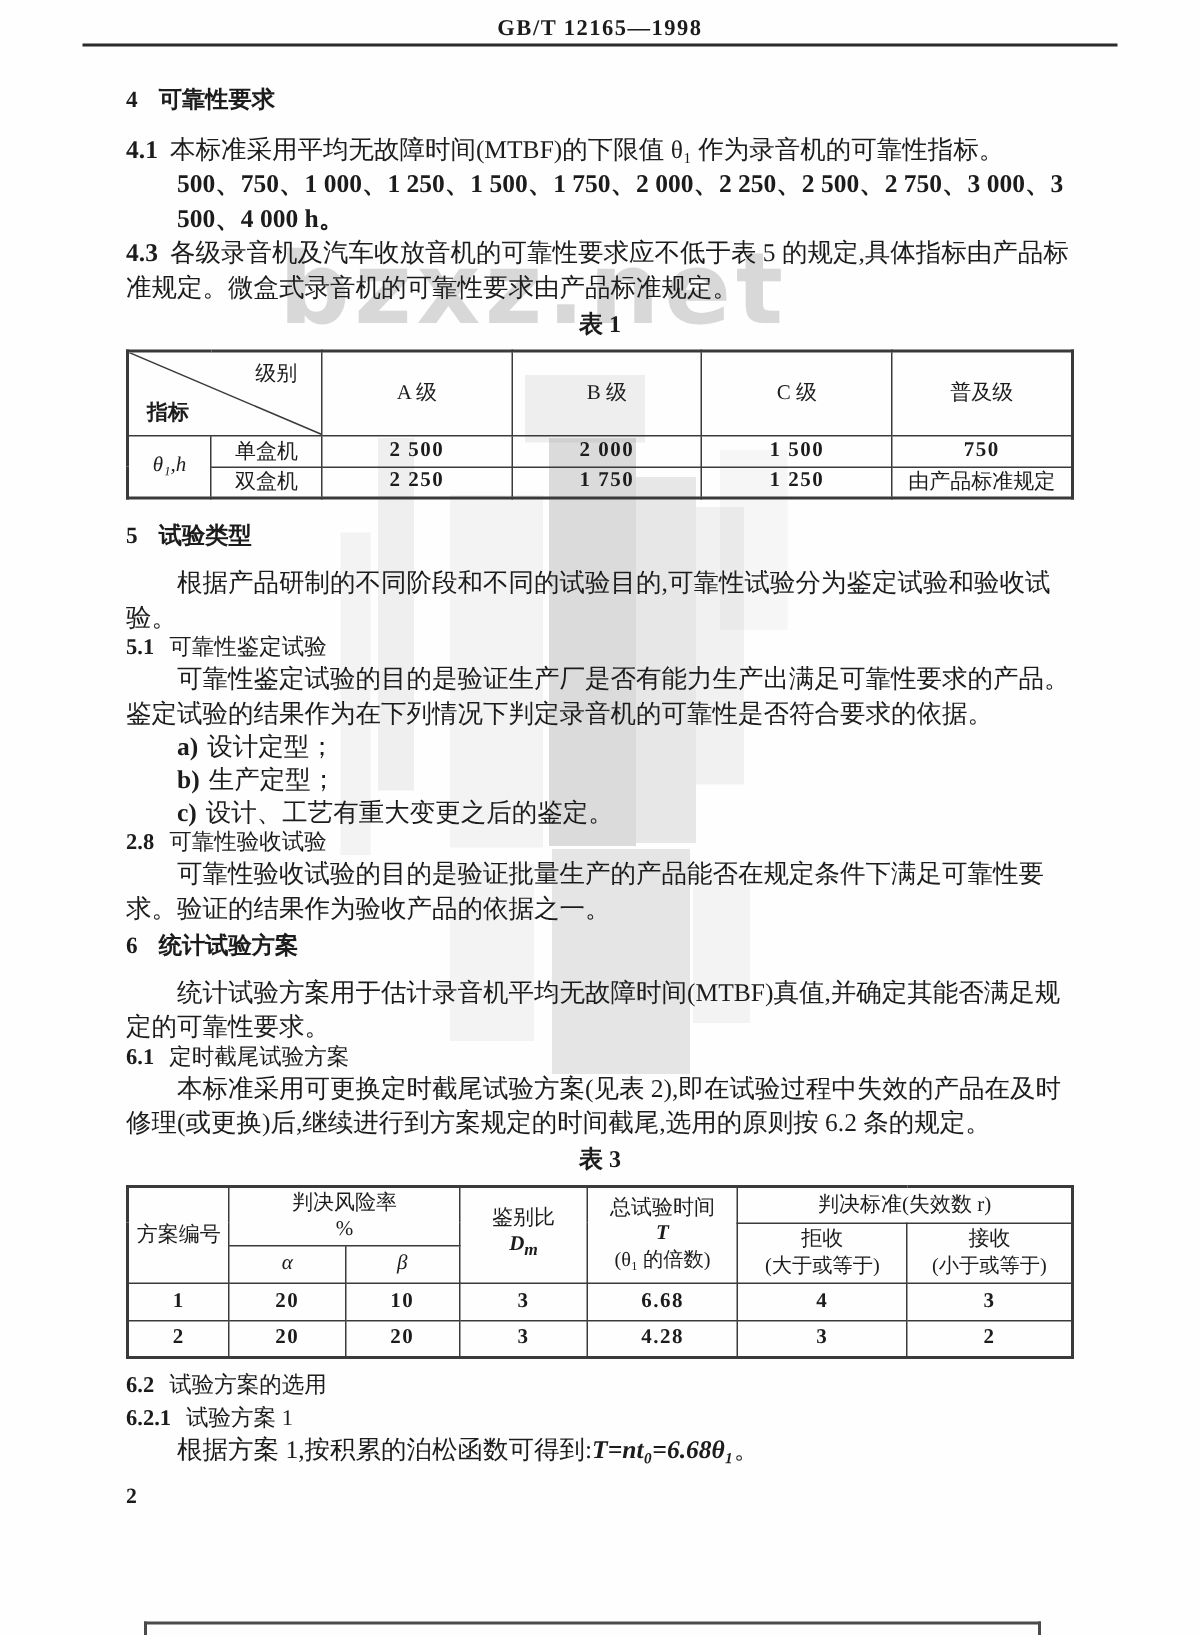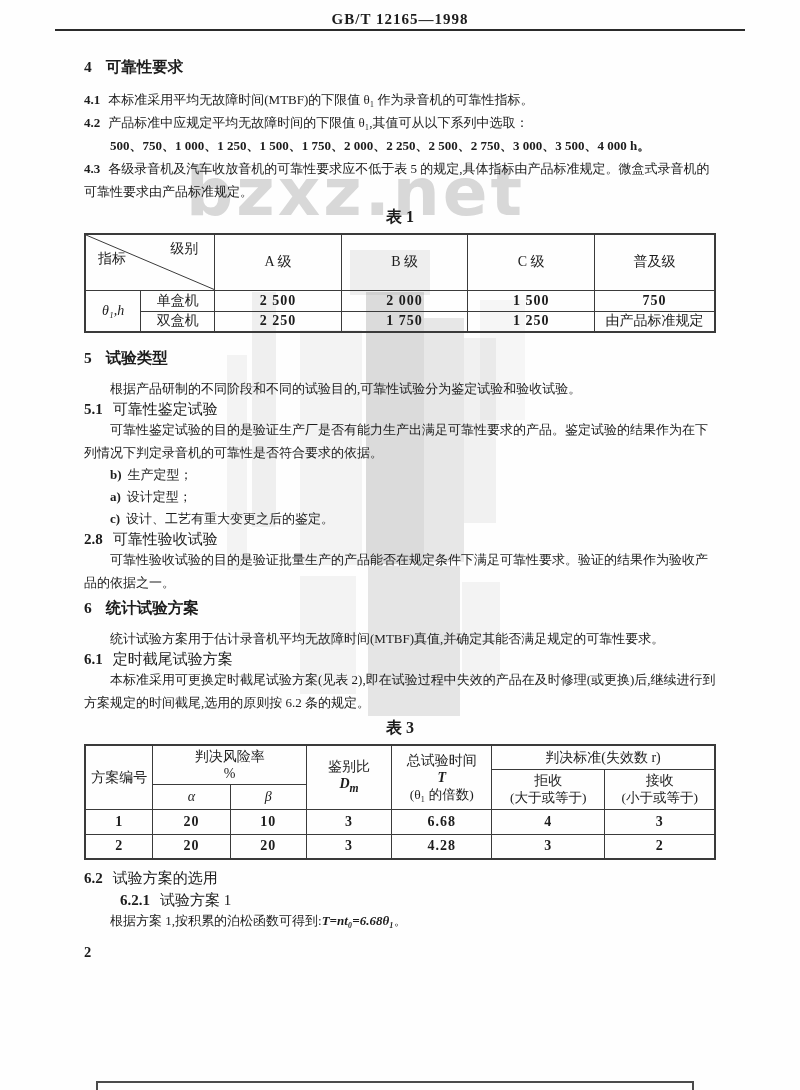--- a/index.html
+++ b/index.html
@@ -34,59 +34,59 @@
   .doc-header{
     text-align:center;font-weight:bold;font-size:15px;line-height:14px;
     padding-top:1px;letter-spacing:1px;
   }
   .rule{margin:3px -29px 0;border-bottom:2px solid #2b2b2b;}
 
   .sec-h{font-size:15.5px;font-weight:bold;line-height:18px;margin:0;}
   .sec-h .num{margin-right:14px;}
   .sub-h{font-size:15px;line-height:18px;margin:0;}
   .sub-h .num{font-weight:bold;margin-right:10px;}
-  p{font-size:13px;line-height:23px;margin:0;}
+  p{font-size:17px;line-height:23px;margin:0;}
   .clause .num{font-weight:bold;margin-right:8px;}
   .indent{text-indent:2em;}
   .pad2{padding-left:2em;}
   .items p{padding-left:2em;line-height:22px;}
   .items .mk{font-weight:bold;margin-right:6px;}
   .bold-nums{font-weight:bold;}
   .caption{text-align:center;font-size:16px;font-weight:bold;margin:0;}
   .formula{font-weight:bold;font-style:italic;}
 
   
   .m-sec4{margin-top:27px;}
   .m-p41{margin-top:12px;}
   .m-p43{margin-bottom:2px;}
   .m-cap1{margin-bottom:5px;}
   .m-sec5{margin-top:16px;}
   .m-intro5{margin-top:10px;}
   .m-sec6{margin-top:5px;}
   .m-intro6{margin-top:10px;}
   .m-cap2{margin-top:2px;margin-bottom:5px;}
   .m-62{margin-top:9px;}
-  .m-621{margin-top:4px;margin-left:36px;}
+  .m-621{margin-top:4px;}
   .page-num{font-size:14.5px;font-weight:bold;margin-top:9px;}
 
   
   table{border-collapse:collapse;width:100%;table-layout:fixed;}
   .tbl{border:2px solid #3a3a3a;}
   .tbl th,.tbl td{
     border:1px solid #3a3a3a;text-align:center;vertical-align:middle;
     font-size:14px;font-weight:normal;padding:0 2px;overflow:hidden;
   }
   .tbl .val{font-weight:bold;letter-spacing:1px;}
   
   .t1 .hdr{height:56px;font-weight:bold;}
   .t1 .drow{height:21px;}
   .corner{position:relative;padding:0;}
   .corner svg{position:absolute;inset:0;width:100%;height:100%;}
   .corner .ct{position:absolute;top:5px;right:16px;font-weight:normal;}
-  .corner .cb{position:absolute;bottom:22px;left:12px;font-weight:normal;}
+  .corner .cb{position:absolute;bottom:6px;left:12px;font-weight:bold;}
   .theta-cell{font-weight:bold;font-style:italic;}
   
   .t2 .hr1{height:24px;}
   .t2 .hr2{height:15px;}
   .t2 .hr3{height:25px;}
   .t2 .drow{height:25px;}
   .t2 th{line-height:17px;}
   .sym{font-weight:bold;font-style:italic;}
   .small-note{font-size:13.5px;}
 
@@ -118,21 +118,20 @@
 
   <div class="content">
 
     <div class="doc-header">GB/T 12165—1998</div>
     <div class="rule"></div>
 
     <h2 class="sec-h m-sec4"><span class="num">4</span><span>可靠性要求</span></h2>
 
     <p class="clause m-p41"><span class="num">4.1</span><span>本标准采用平均无故障时间(MTBF)的下限值 θ₁ 作为录音机的可靠性指标。</span></p>
 
-    <p class="clause"><span class="num">4.2</span><span>产品标准中应规定平均无故障时间的下限值 θ₁,其值可从以下系列中选取：</span></p>
     <p class="pad2 bold-nums">500、750、1 000、1 250、1 500、1 750、2 000、2 250、2 500、2 750、3 000、3 500、4 000 h。</p>
 
     <p class="clause m-p43"><span class="num">4.3</span><span>各级录音机及汽车收放音机的可靠性要求应不低于表 5 的规定,具体指标由产品标准规定。微盒式录音机的可靠性要求由产品标准规定。</span></p>
 
     <p class="caption m-cap1">表 1</p>
     <table class="tbl t1">
       <colgroup>
           <col style="width:54px">
           <col style="width:72px">
           <col style="width:123px">
@@ -171,22 +170,22 @@
       </tr>
     </tbody>
       </table>
 
     <h2 class="sec-h m-sec5"><span class="num">5</span><span>试验类型</span></h2>
     <p class="indent m-intro5">根据产品研制的不同阶段和不同的试验目的,可靠性试验分为鉴定试验和验收试验。</p>
 
     <p class="sub-h"><span class="num">5.1</span><span>可靠性鉴定试验</span></p>
     <p class="indent">可靠性鉴定试验的目的是验证生产厂是否有能力生产出满足可靠性要求的产品。鉴定试验的结果作为在下列情况下判定录音机的可靠性是否符合要求的依据。</p>
     <div class="items">
+      <p><span class="mk">a)</span><span>设计定型；</span></p>
       <p><span class="mk">b)</span><span>生产定型；</span></p>
-      <p><span class="mk">a)</span><span>设计定型；</span></p>
       <p><span class="mk">c)</span><span>设计、工艺有重大变更之后的鉴定。</span></p>
     </div>
 
     <p class="sub-h"><span class="num">2.8</span><span>可靠性验收试验</span></p>
     <p class="indent">可靠性验收试验的目的是验证批量生产的产品能否在规定条件下满足可靠性要求。验证的结果作为验收产品的依据之一。</p>
 
     <h2 class="sec-h m-sec6"><span class="num">6</span><span>统计试验方案</span></h2>
     <p class="indent m-intro6">统计试验方案用于估计录音机平均无故障时间(MTBF)真值,并确定其能否满足规定的可靠性要求。</p>
 
     <p class="sub-h"><span class="num">6.1</span><span>定时截尾试验方案</span></p>

